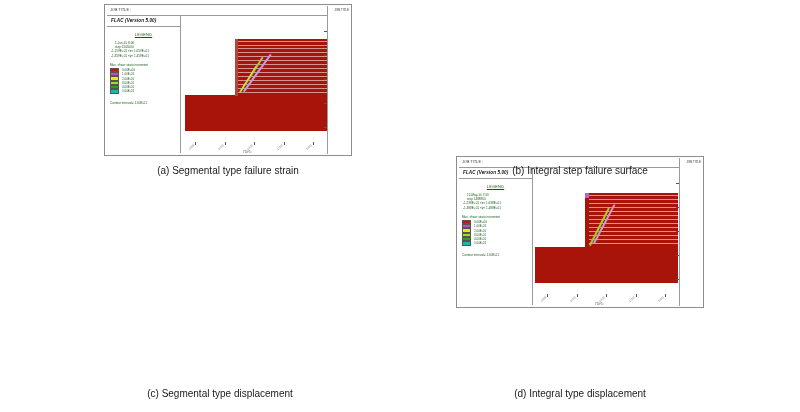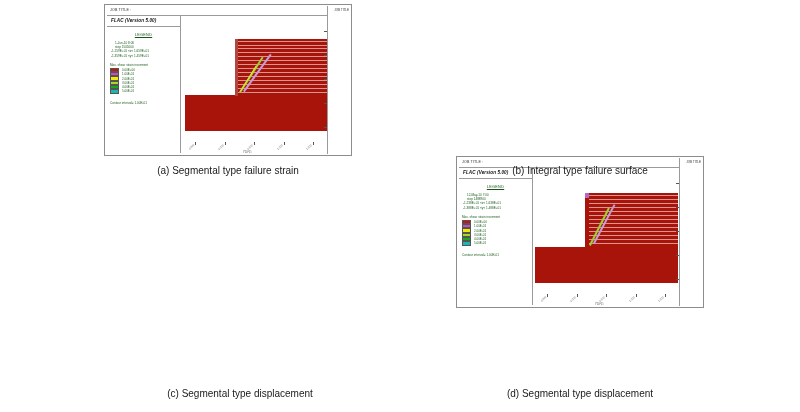--- a/index.html
+++ b/index.html
@@ -256,16 +256,16 @@
         <b style="top: 16px;"></b>
         <b style="top: 40px;"></b>
         <b style="top: 64px;"></b>
         <b style="top: 88px;"></b>
         <b style="top: 112px;"></b>
       </div>
   </div>
 </div>
 
 <div class="caption" style="left:104px;top:165px;width:248px;">(a) Segmental type failure strain</div>
-<div class="caption" style="left:456px;top:165px;width:248px;">(b) Integral type failure surface</div>
-
-<div class="caption" style="left:116px;top:388px;width:248px;">(c) Segmental type displacement</div>
-<div class="caption" style="left:456px;top:388px;width:248px;">(d) Segmental type displacement</div>
+<div class="caption" style="left:456px;top:165px;width:248px;">(b) Integral step failure surface</div>
+
+<div class="caption" style="left:96px;top:388px;width:248px;">(c) Segmental type displacement</div>
+<div class="caption" style="left:456px;top:388px;width:248px;">(d) Integral type displacement</div>
 
 </body></html>

